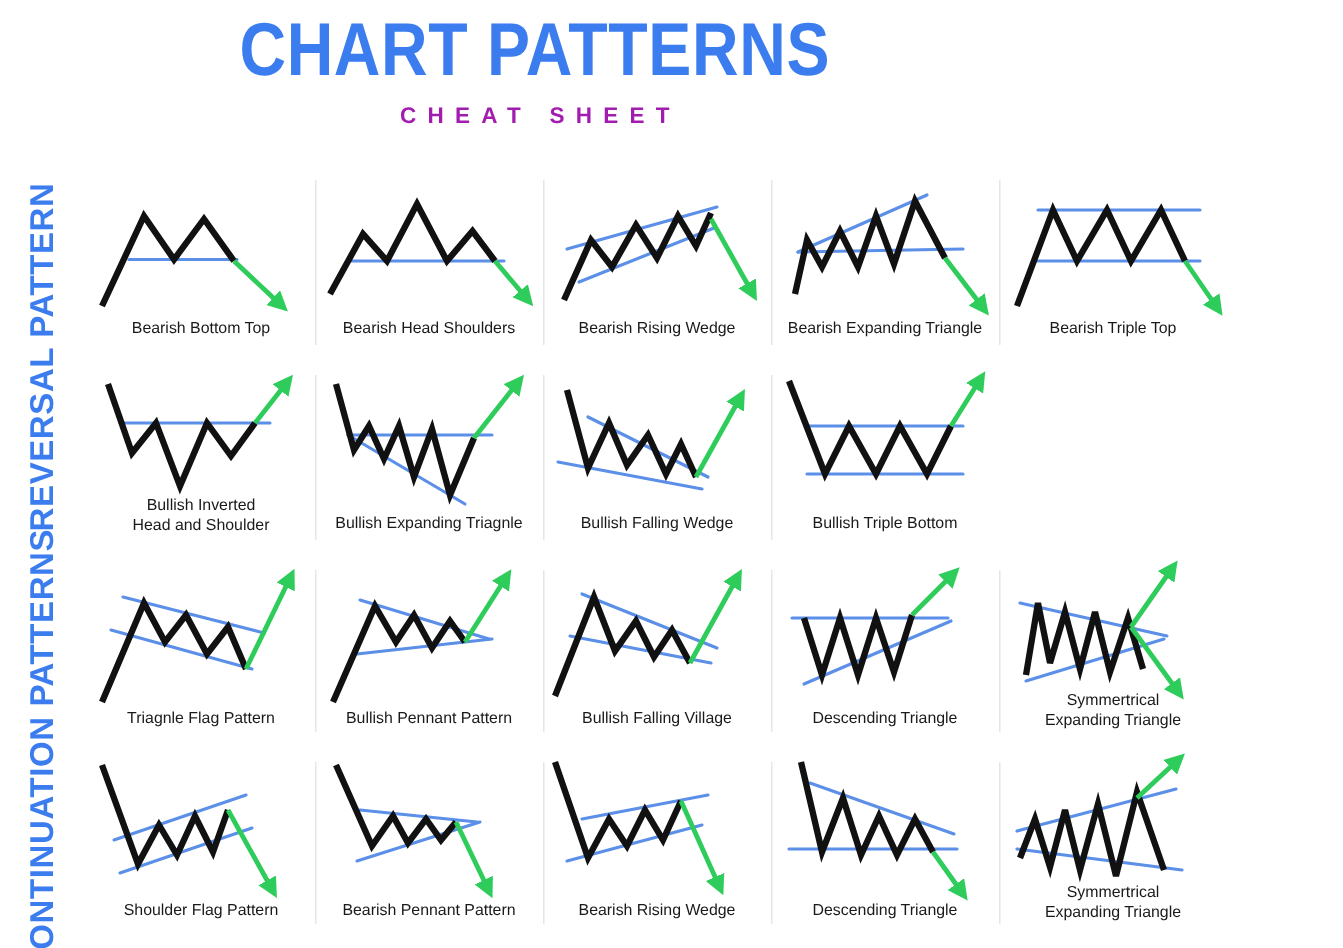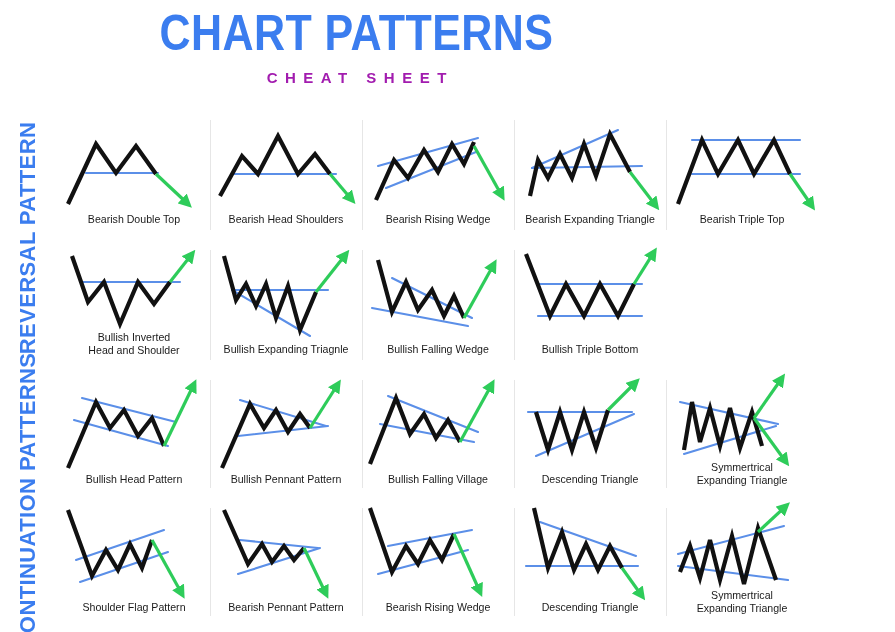--- a/index.html
+++ b/index.html
@@ -106,21 +106,21 @@
                   <path d="M0,0 L10,5 L0,10 z" fill="#2ECC5A"></path>
                 </marker>
               </defs>
               <polyline points="28,57 100,57" fill="none" stroke="#5B8FE8" stroke-width="2.1" stroke-linejoin="miter" stroke-linecap="round"></polyline>
               <polyline points="10,88 38,28 58,57 78,30 98,58" fill="none" stroke="#111111" stroke-width="4.2" stroke-linejoin="miter" stroke-linecap="butt"></polyline>
               <g>
                 <line x1="98" y1="58" x2="130" y2="88" stroke="#2ECC5A" stroke-width="3.2" marker-end="url(#ah0)"></line>
               </g>
             </svg>
           </div>
-          <div class="pattern-label">Bearish Double Top</div>
+          <div class="pattern-label">Bearish Bottom Top</div>
         </div>
         <div class="cell">
           <div class="chart-box">
             <svg viewBox="0 0 152 96" preserveAspectRatio="xMidYMid meet">
               <defs>
                 <marker id="ah1" viewBox="0 0 10 10" refX="6" refY="5" markerWidth="4.2" markerHeight="4.2" orient="auto-start-reverse">
                   <path d="M0,0 L10,5 L0,10 z" fill="#2ECC5A"></path>
                 </marker>
               </defs>
               <polyline points="22,58 126,58" fill="none" stroke="#5B8FE8" stroke-width="2.1" stroke-linejoin="miter" stroke-linecap="round"></polyline>
@@ -270,21 +270,21 @@
                 </marker>
               </defs>
               <polyline points="24,22 118,46" fill="none" stroke="#5B8FE8" stroke-width="2.1" stroke-linejoin="miter" stroke-linecap="round"></polyline>
               <polyline points="16,44 110,70" fill="none" stroke="#5B8FE8" stroke-width="2.1" stroke-linejoin="miter" stroke-linecap="round"></polyline>
               <polyline points="10,92 38,26 52,52 66,34 80,60 94,42 106,70" fill="none" stroke="#111111" stroke-width="4.2" stroke-linejoin="miter" stroke-linecap="butt"></polyline>
               <g>
                 <line x1="106" y1="70" x2="136" y2="8" stroke="#2ECC5A" stroke-width="3.2" marker-end="url(#ah10)"></line>
               </g>
             </svg>
           </div>
-          <div class="pattern-label">Bullish Head Pattern</div>
+          <div class="pattern-label">Triagnle Flag Pattern</div>
         </div>
         <div class="cell">
           <div class="chart-box">
             <svg viewBox="0 0 152 96" preserveAspectRatio="xMidYMid meet">
               <defs>
                 <marker id="ah11" viewBox="0 0 10 10" refX="6" refY="5" markerWidth="4.2" markerHeight="4.2" orient="auto-start-reverse">
                   <path d="M0,0 L10,5 L0,10 z" fill="#2ECC5A"></path>
                 </marker>
               </defs>
               <polyline points="30,24 116,50" fill="none" stroke="#5B8FE8" stroke-width="2.1" stroke-linejoin="miter" stroke-linecap="round"></polyline>

